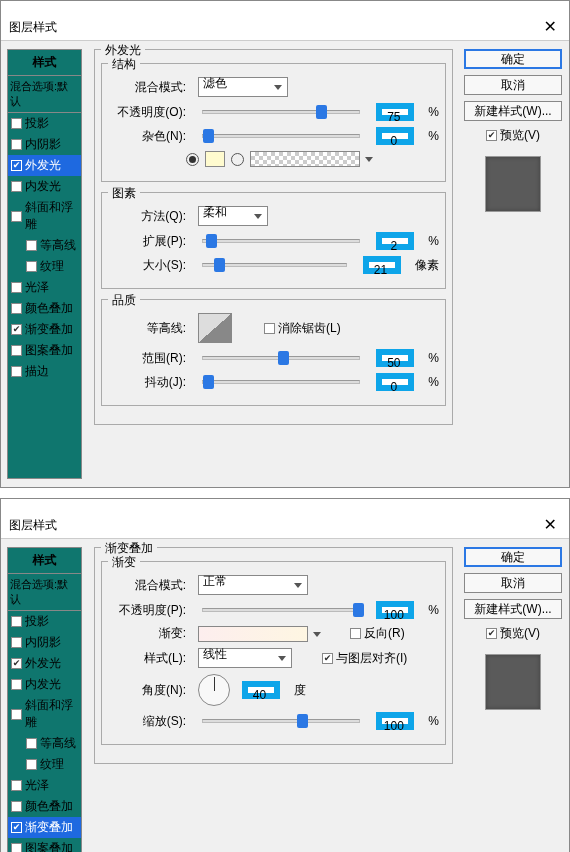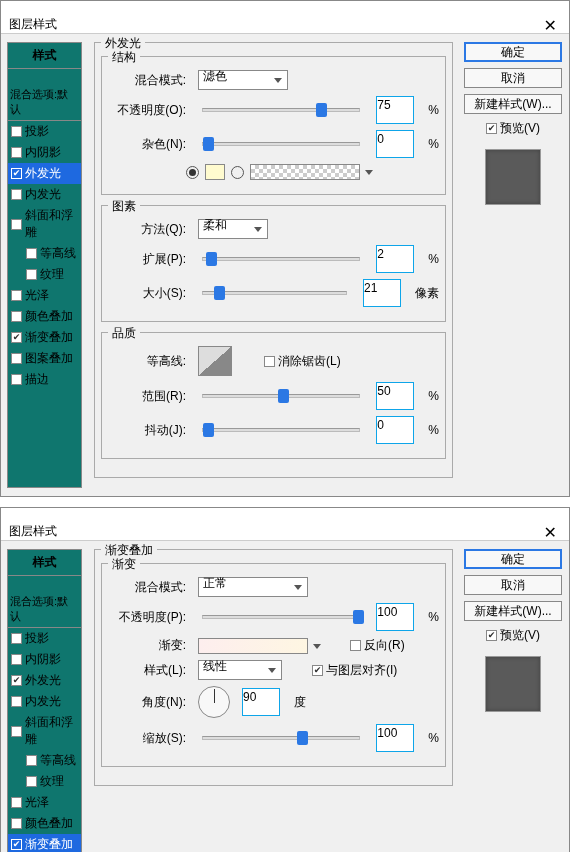--- a/index.html
+++ b/index.html
@@ -1,43 +1,43 @@
 <!DOCTYPE html>
 <html><head>
 <meta charset="utf-8">
 <style>
 * { box-sizing: border-box; margin: 0; padding: 0; font-family: "Microsoft YaHei", Arial, sans-serif; font-size: 12px; }
 body { background: #fff; width: 570px; }
 .dialog { background: #f0f0f0; border: 1px solid #888; margin-bottom: 10px; }
-.titlebar { background: #fff; padding: 15px 8px; display: flex; justify-content: space-between; align-items: flex-start; border-bottom: 1px solid #ccc; height: 33px; }
+.titlebar { background: #fff; padding: 4px 8px; display: flex; justify-content: space-between; align-items: flex-end; border-bottom: 1px solid #ccc; height: 40px; }
 .titlebar .close { font-size: 16px; cursor: pointer; padding: 0 4px; }
 .body { display: flex; padding: 8px 6px; gap: 12px; }
 .sidebar { width: 75px; border: 1px solid #888; background: #0f766e; }
 .side-header { border-bottom: 1px solid #888; text-align: center; padding: 4px 0; font-weight: bold; }
-.side-blend { border-bottom: 1px solid #888; text-align: left; padding: 3px 2px; font-size: 11px; margin-top: 15px; }
+.side-blend { border-bottom: 1px solid #888; text-align: left; padding: 3px 2px; font-size: 11px; }
 .side-item { display: flex; align-items: center; padding: 2px 3px; gap: 3px; cursor: pointer; }
 .side-item.selected { background: #1e69e0; color: #fff; }
 .side-item.indent { padding-left: 18px; }
 .cb { width: 11px; height: 11px; border: 1px solid #888; background: #fff; flex-shrink: 0; display: inline-flex; align-items: center; justify-content: center; font-size: 9px; line-height: 9px; }
 .cb.checked::before { content: "✔"; color: #333; }
 .side-item.selected .cb { border-color: #fff; background: #1e69e0; }
 .side-item.selected .cb.checked::before { color: #fff; }
 .main { flex: 1; display: flex; gap: 10px; min-height: 430px; }
 .center { flex: 1; }
 .right { width: 100px; display: flex; flex-direction: column; gap: 6px; align-items: center; }
 .fieldset { border: 1px solid #aaa; margin-bottom: 10px; padding: 8px 6px 8px 6px; }
 .fieldset .legend { position: relative; top: -16px; left: 0; background: #f0f0f0; display: inline-block; padding: 0 4px; font-size: 12px; }
 .fieldset .inner { margin-top: -12px; }
 .row { display: flex; align-items: center; margin-bottom: 6px; gap: 12px; }
 .lbl { width: 78px; text-align: right; font-size: 12px; }
 .select { width: 90px; height: 20px; border: 1px solid #888; background: #fff; padding: 0 18px 8px 4px; position: relative; display: inline-flex; align-items: center; cursor: pointer; }
 .select::after { content: ""; position: absolute; right: 5px; top: 7px; border-left: 4px solid transparent; border-right: 4px solid transparent; border-top: 5px solid #555; }
 .slider { flex: 1; height: 4px; background: #ddd; border: 1px solid #bbb; border-top-color: #999; position: relative; margin: 0 4px; }
 .slider .thumb { position: absolute; top: -6px; width: 11px; height: 14px; background: #2b78e4; border-radius: 2px; }
-.numbox { width: 38px; height: 28px; border: 1px solid #0ea5e9; background: #fff; text-align: left; padding-right: 3px; line-height: 16px; display: inline-block; }
+.numbox { width: 38px; height: 18px; border: 6px solid #0ea5e9; background: #fff; text-align: center; padding-right: 3px; line-height: 16px; display: inline-block; }
 .unit { margin-left: 2px; }
 .btn { width: 98px; height: 20px; background: #f8f8f8; border: 1px solid #888; cursor: pointer; text-align: center; line-height: 18px; }
 .btn.primary { border: 2px solid #2b78e4; line-height: 16px; }
 .preview-box { width: 56px; height: 56px; background: #5a5a5a; border: 1px solid #999; box-shadow: inset 0 0 4px rgba(0,0,0,.3); margin-top: 6px; }
 .color-radio { width: 13px; height: 13px; border: 1px solid #555; border-radius: 50%; display: inline-flex; align-items: center; justify-content: center; }
 .color-radio.checked::before { content: ""; width: 7px; height: 7px; background: #333; border-radius: 50%; }
 .swatch { width: 20px; height: 16px; border: 1px solid #888; display: inline-block; }
 .grad-swatch { width: 110px; height: 16px; border: 1px solid #888; display: inline-block; background: linear-gradient(to right, #fcf7e0, #fbf5d9); position: relative; cursor: pointer; }
 .grad-swatch.checker { background: repeating-conic-gradient(#ccc 0 25%, #fff 0 50%) 0 0/8px 8px; }
 .grad-swatch .dd { position: absolute; right: -14px; top: 5px; border-left: 4px solid transparent; border-right: 4px solid transparent; border-top: 5px solid #555; }
@@ -310,35 +310,35 @@
                       <span class="dd"></span>
                     </span>
                   <span style="width:18px"></span>
                   <span class="inline-cb">
                       <span class="cb"></span>
                       <span>反向(R)</span>
                     </span>
                 </div>
                 <div class="row">
                   <span class="lbl">样式(L):</span>
-                  <span class="select" style="width:84px">
+                  <span class="select" style="width:94px">
                       <span>线性</span>
                     </span>
                   <span style="width:6px"></span>
                   <span class="inline-cb">
                       <span class="cb checked"></span>
                       <span>与图层对齐(I)</span>
                     </span>
                 </div>
                 <div class="row">
                   <span class="lbl">角度(N):</span>
                   <span class="angle-dial">
                       <span class="needle"></span>
                     </span>
-                  <span class="numbox">90</span>
+                  <span class="numbox">40</span>
                   <span class="unit">度</span>
                 </div>
                 <div class="row">
                   <span class="lbl">缩放(S):</span>
                   <span class="slider">
                       <span class="thumb" style="left:60%"></span>
                     </span>
                   <span class="numbox">100</span>
                   <span class="unit">%</span>
                 </div>

